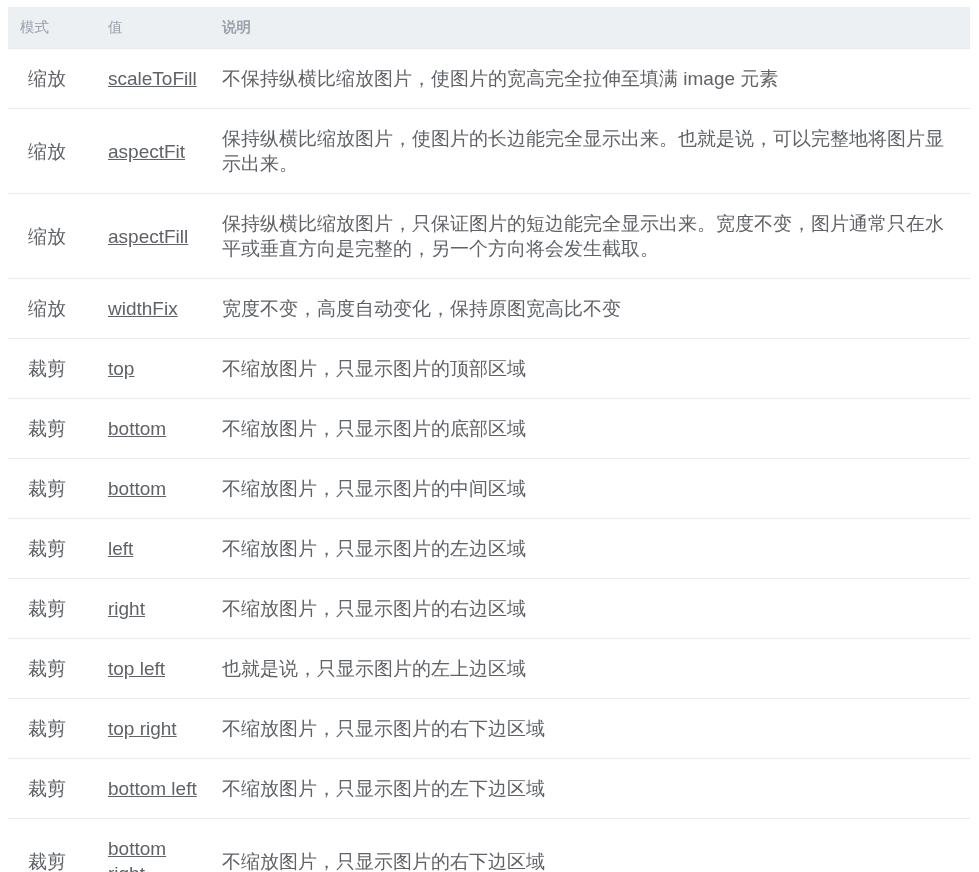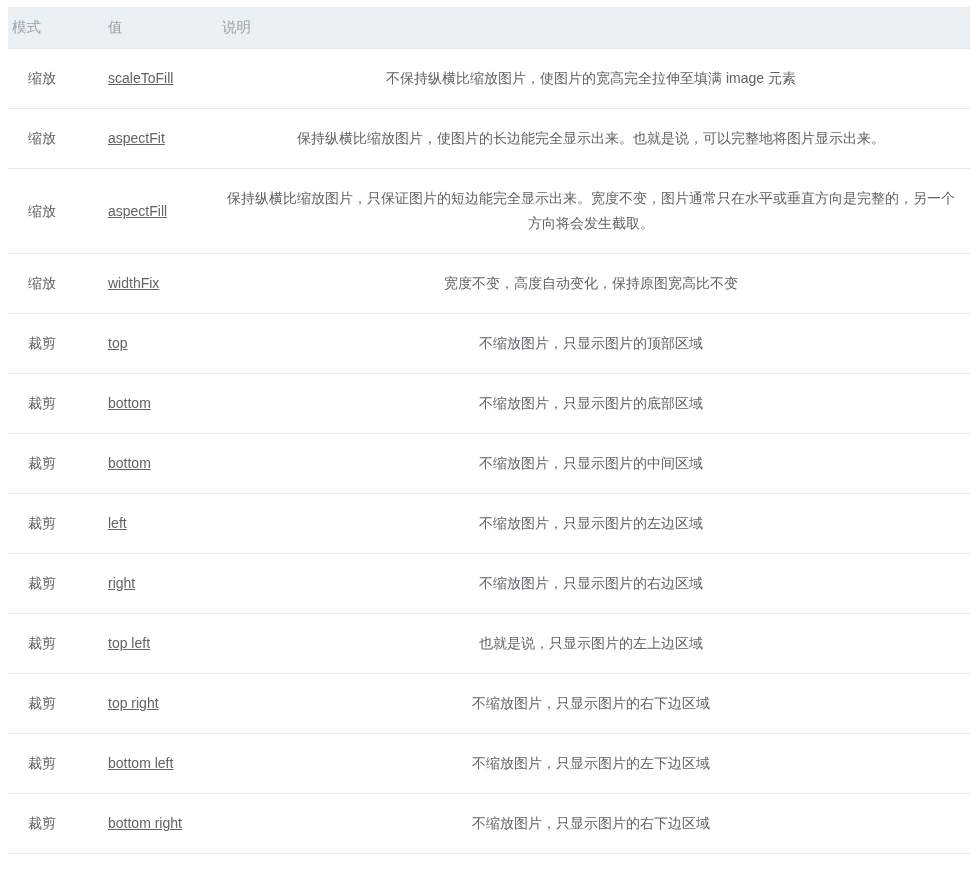--- a/index.html
+++ b/index.html
@@ -34,35 +34,35 @@
   thead th {
     text-align: left;
     font-weight: normal;
     color: #9aa1ab;
     font-size: 14.5px;
     padding: 13px 10px 13px 0;
     line-height: 15px;
     vertical-align: middle;
     border: none;
   }
-  th.th-mode  { padding-left: 4px; margin-left: 12px; }
+  th.th-mode  { padding-left: 12px; margin-left: 12px; }
   th.th-value { padding-left: 10px; }
-  th.th-desc  { padding-left: 12px; }
+  th.th-desc  { padding-left: 12px; font-weight: bold; }
 
   tbody td {
     color: #5f6266;
-    font-size: 14px;
+    font-size: 19px;
     line-height: 25px;
     vertical-align: middle;
     border-bottom: 1px solid #e9eaec;
     padding: 17px 10px 17px 0;
   }
   td.td-mode  { padding-left: 20px; white-space: nowrap; }
   td.td-value { padding-left: 10px; text-decoration: underline; }
-  td.td-desc  { padding-left: 12px; text-align: center; }
+  td.td-desc  { padding-left: 12px; }
 
   tbody tr:first-child td { border-top: 1px solid #e9eaec; }
 </style>
 </head>
 <body>
 
 <div class="table-wrap">
   <table class="mode-table">
     <colgroup>
       <col class="col-mode">

